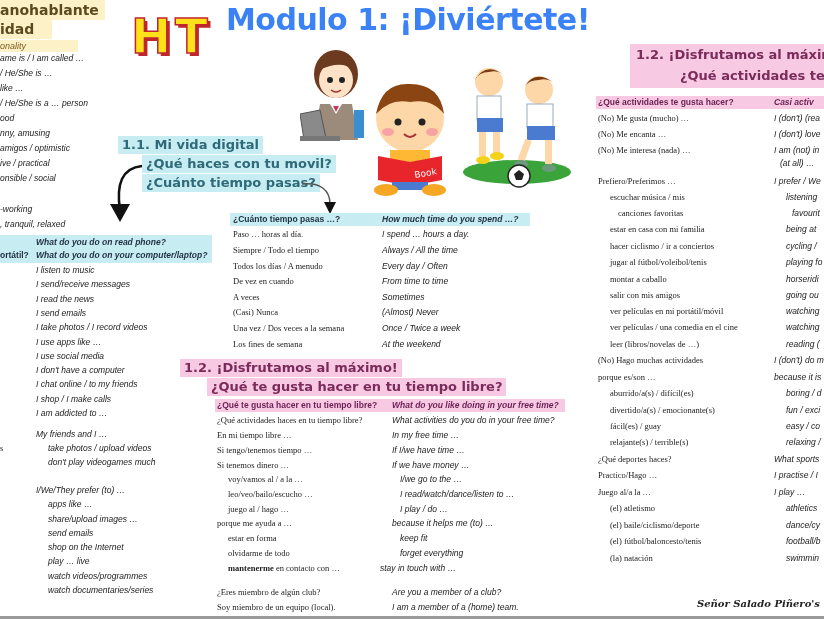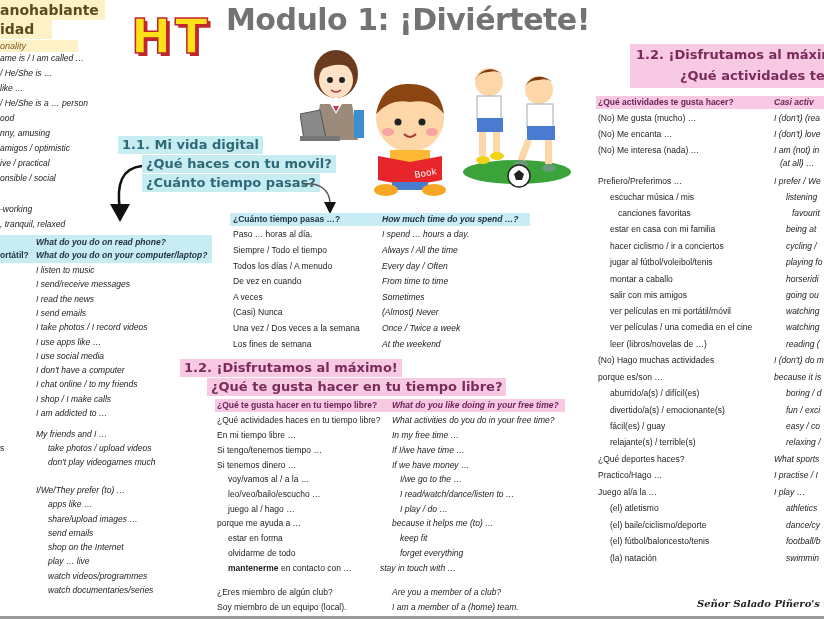--- a/index.html
+++ b/index.html
@@ -4,31 +4,31 @@
 <style>
   html,body{margin:0;padding:0;}
   body{width:824px;height:619px;position:relative;overflow:hidden;background:#ffffff;font-family:"Liberation Sans",sans-serif;color:#222;}
   .abs{position:absolute;}
   .bottom-line{position:absolute;left:0;top:616px;width:824px;height:3px;background:#9a9a9a;}
   
   .left-head1{left:0;top:0;height:20px;background:#fdf1c8;font-family:"DejaVu Sans",sans-serif;font-weight:bold;font-size:14px;color:#5b4a1e;padding:0 6px 0 0;line-height:20px;}
   .left-head2{left:0;top:19px;height:20px;background:#fdf1c8;font-family:"DejaVu Sans",sans-serif;font-weight:bold;font-size:14px;color:#5b4a1e;padding:0 18px 0 0;line-height:20px;}
   .left-sub{left:0;top:40px;width:78px;height:12px;background:#fdf1c8;font-size:9px;font-style:italic;color:#7a5b1e;line-height:12px;}
   .it{font-style:italic;font-size:8.5px;color:#222;white-space:nowrap;}
-  .rg{font-size:8.5px;color:#222;white-space:nowrap;}
+  .rg{font-size:8.5px;color:#222;white-space:nowrap;font-family:Liberation Serif, serif;}
   
   .teal{background:#c7ecf2;}
   .h-teal{font-family:"DejaVu Sans",sans-serif;font-weight:bold;color:#2e6a78;font-size:13px;line-height:18px;padding:0 4px;white-space:nowrap;}
   .pink{background:#f7c9e3;}
   .h-pink{font-family:"DejaVu Sans",sans-serif;font-weight:bold;color:#7a2b5a;font-size:13px;line-height:18px;padding:0 4px;white-space:nowrap;}
   .th{font-weight:bold;font-size:8.5px;color:#234;white-space:nowrap;}
   .th-it{font-weight:bold;font-style:italic;font-size:8.5px;color:#234;white-space:nowrap;}
   .th-pink{font-weight:bold;font-size:8.5px;color:#6a1f52;white-space:nowrap;}
   .th-pink-it{font-weight:bold;font-style:italic;font-size:8.5px;color:#6a1f52;white-space:nowrap;}
-  .title{left:226px;top:2px;font-family:"DejaVu Sans",sans-serif;font-weight:bold;font-size:30px;color:#737373;white-space:nowrap;letter-spacing:-0.5px;}
+  .title{left:226px;top:2px;font-family:"DejaVu Sans",sans-serif;font-weight:bold;font-size:30px;color:#3b82f6;white-space:nowrap;letter-spacing:-0.5px;}
   .ht-logo{left:128px;top:8px;width:92px;height:52px;}
   .signature{right:4px;top:598px;font-family:"DejaVu Serif",serif;font-style:italic;font-weight:bold;font-size:10px;color:#222;white-space:nowrap;}
   .row{position:absolute;height:13px;line-height:13px;}
 </style>
 </head>
 <body>
 
 <div class="abs ht-logo">
   <svg width="92" height="52" viewBox="0 0 92 52">
     <g font-family="DejaVu Sans, sans-serif" font-weight="bold" font-size="48">

